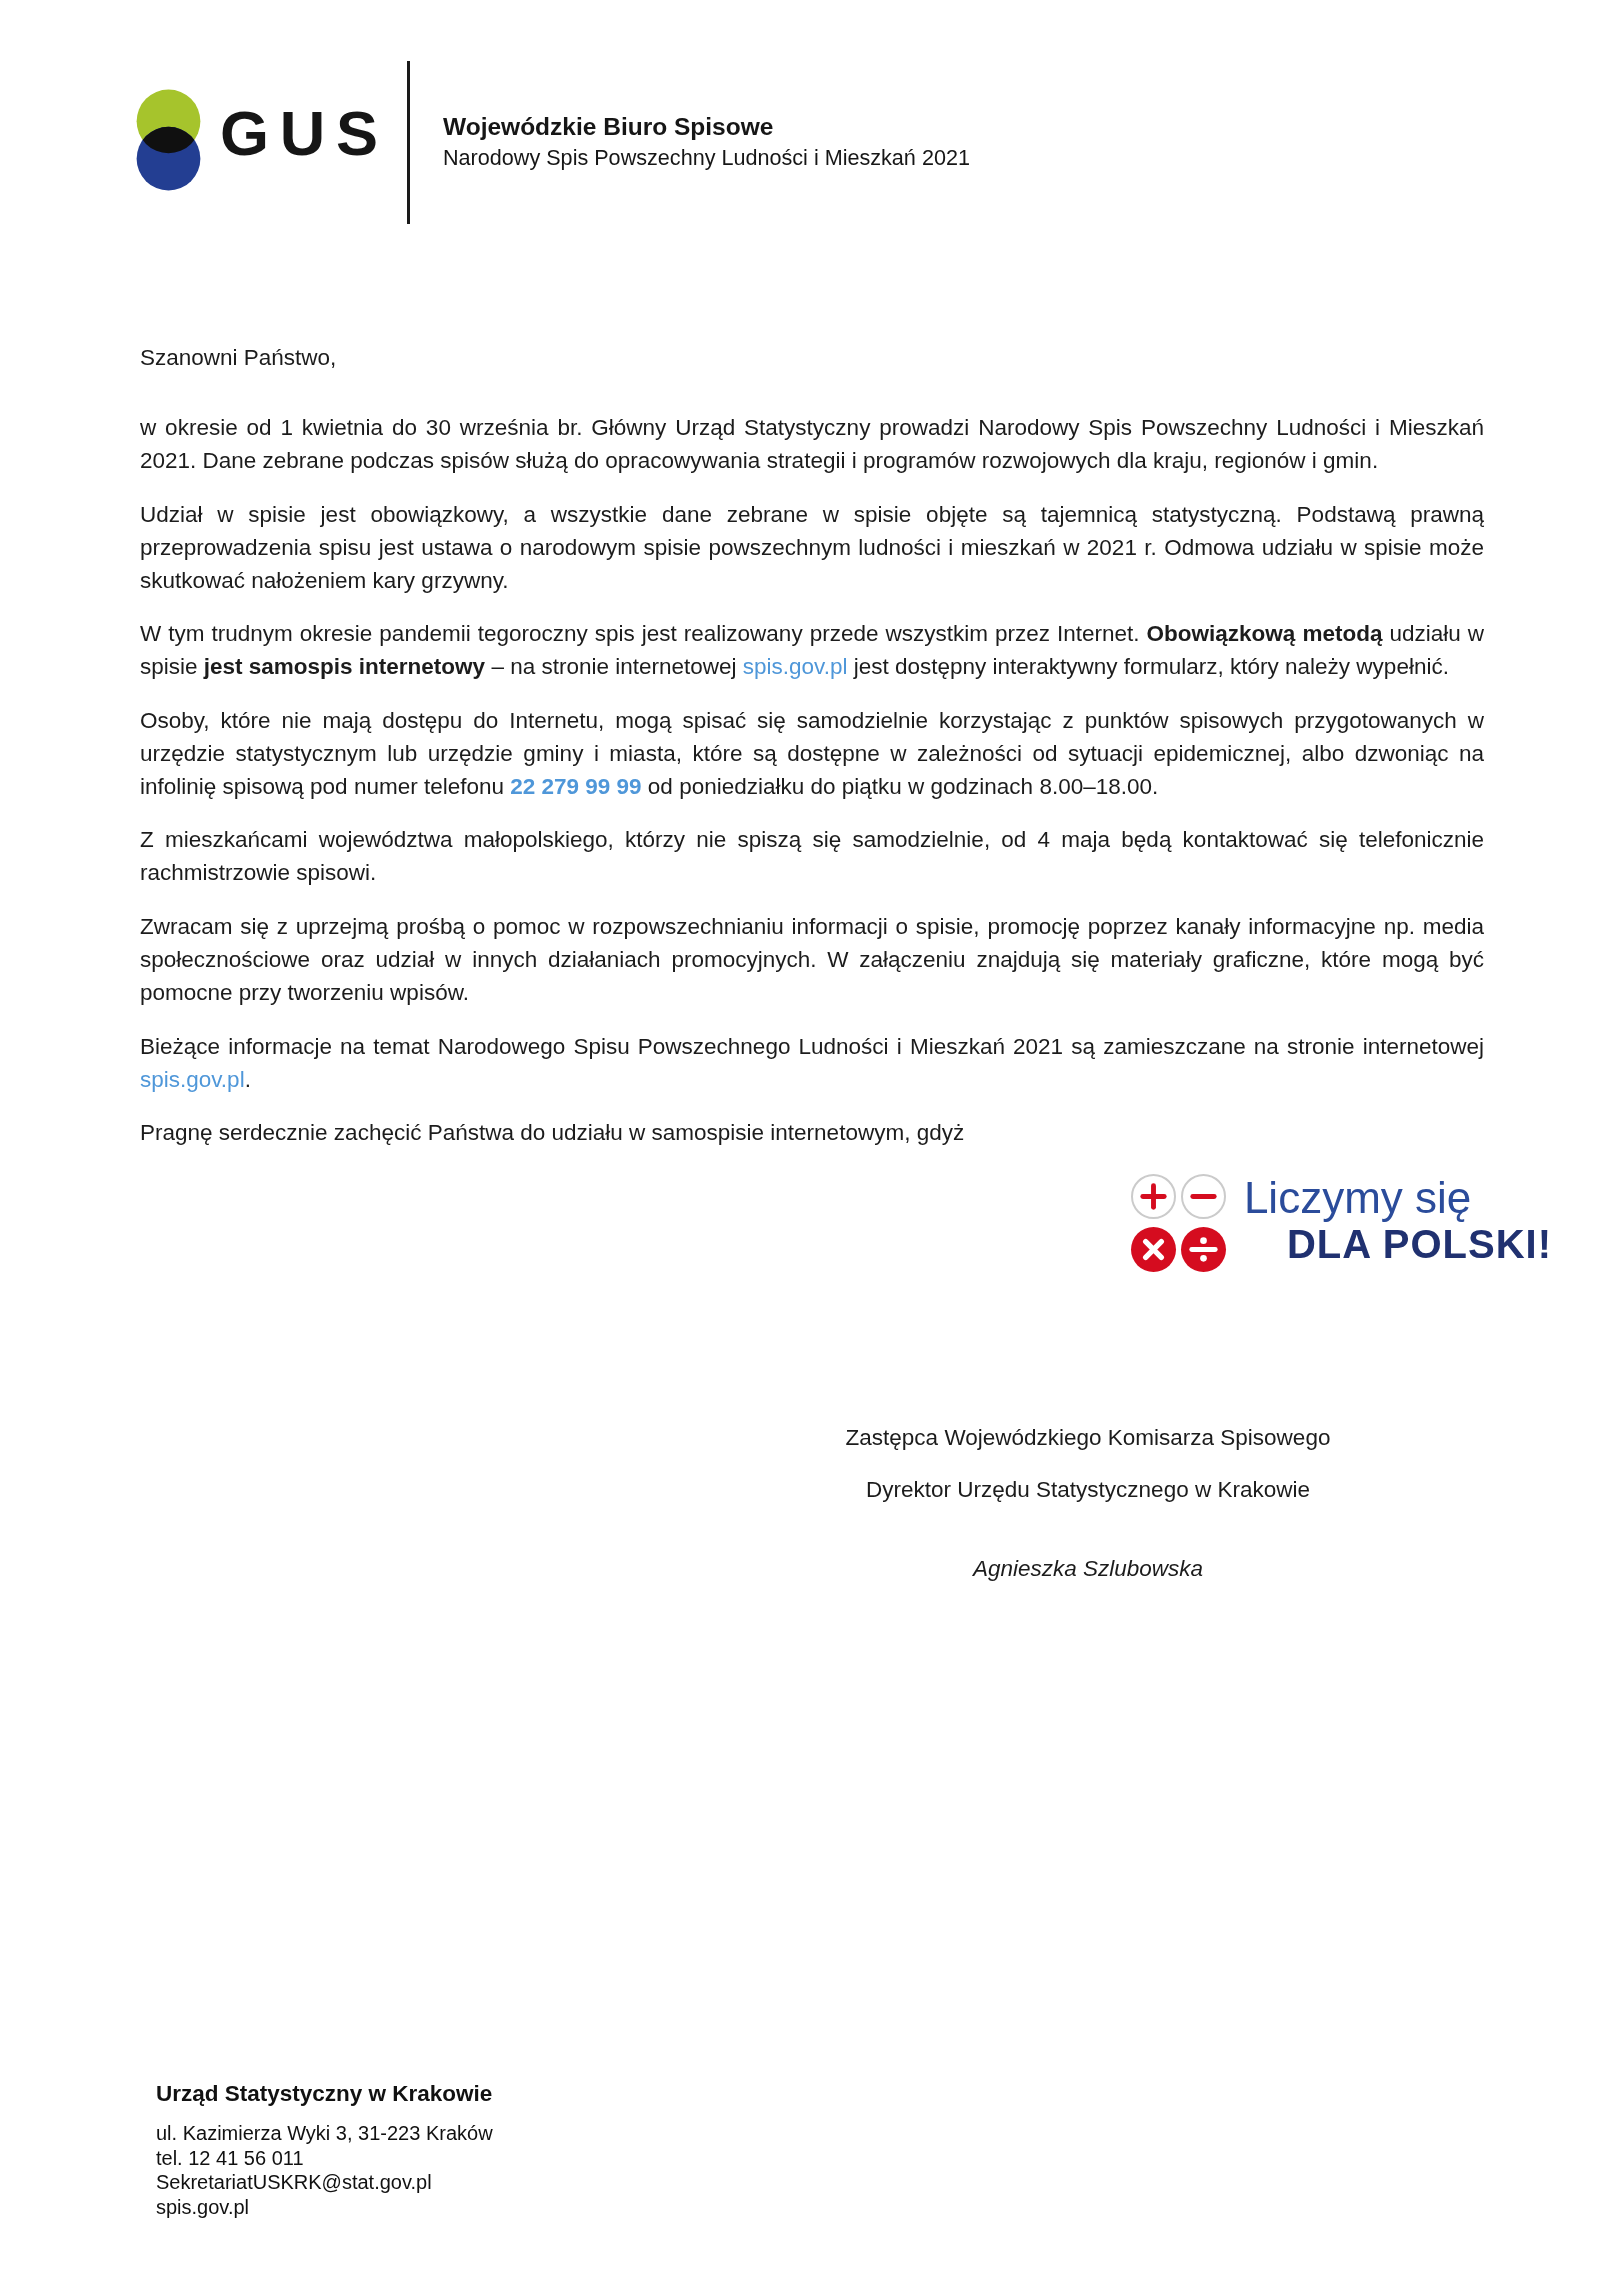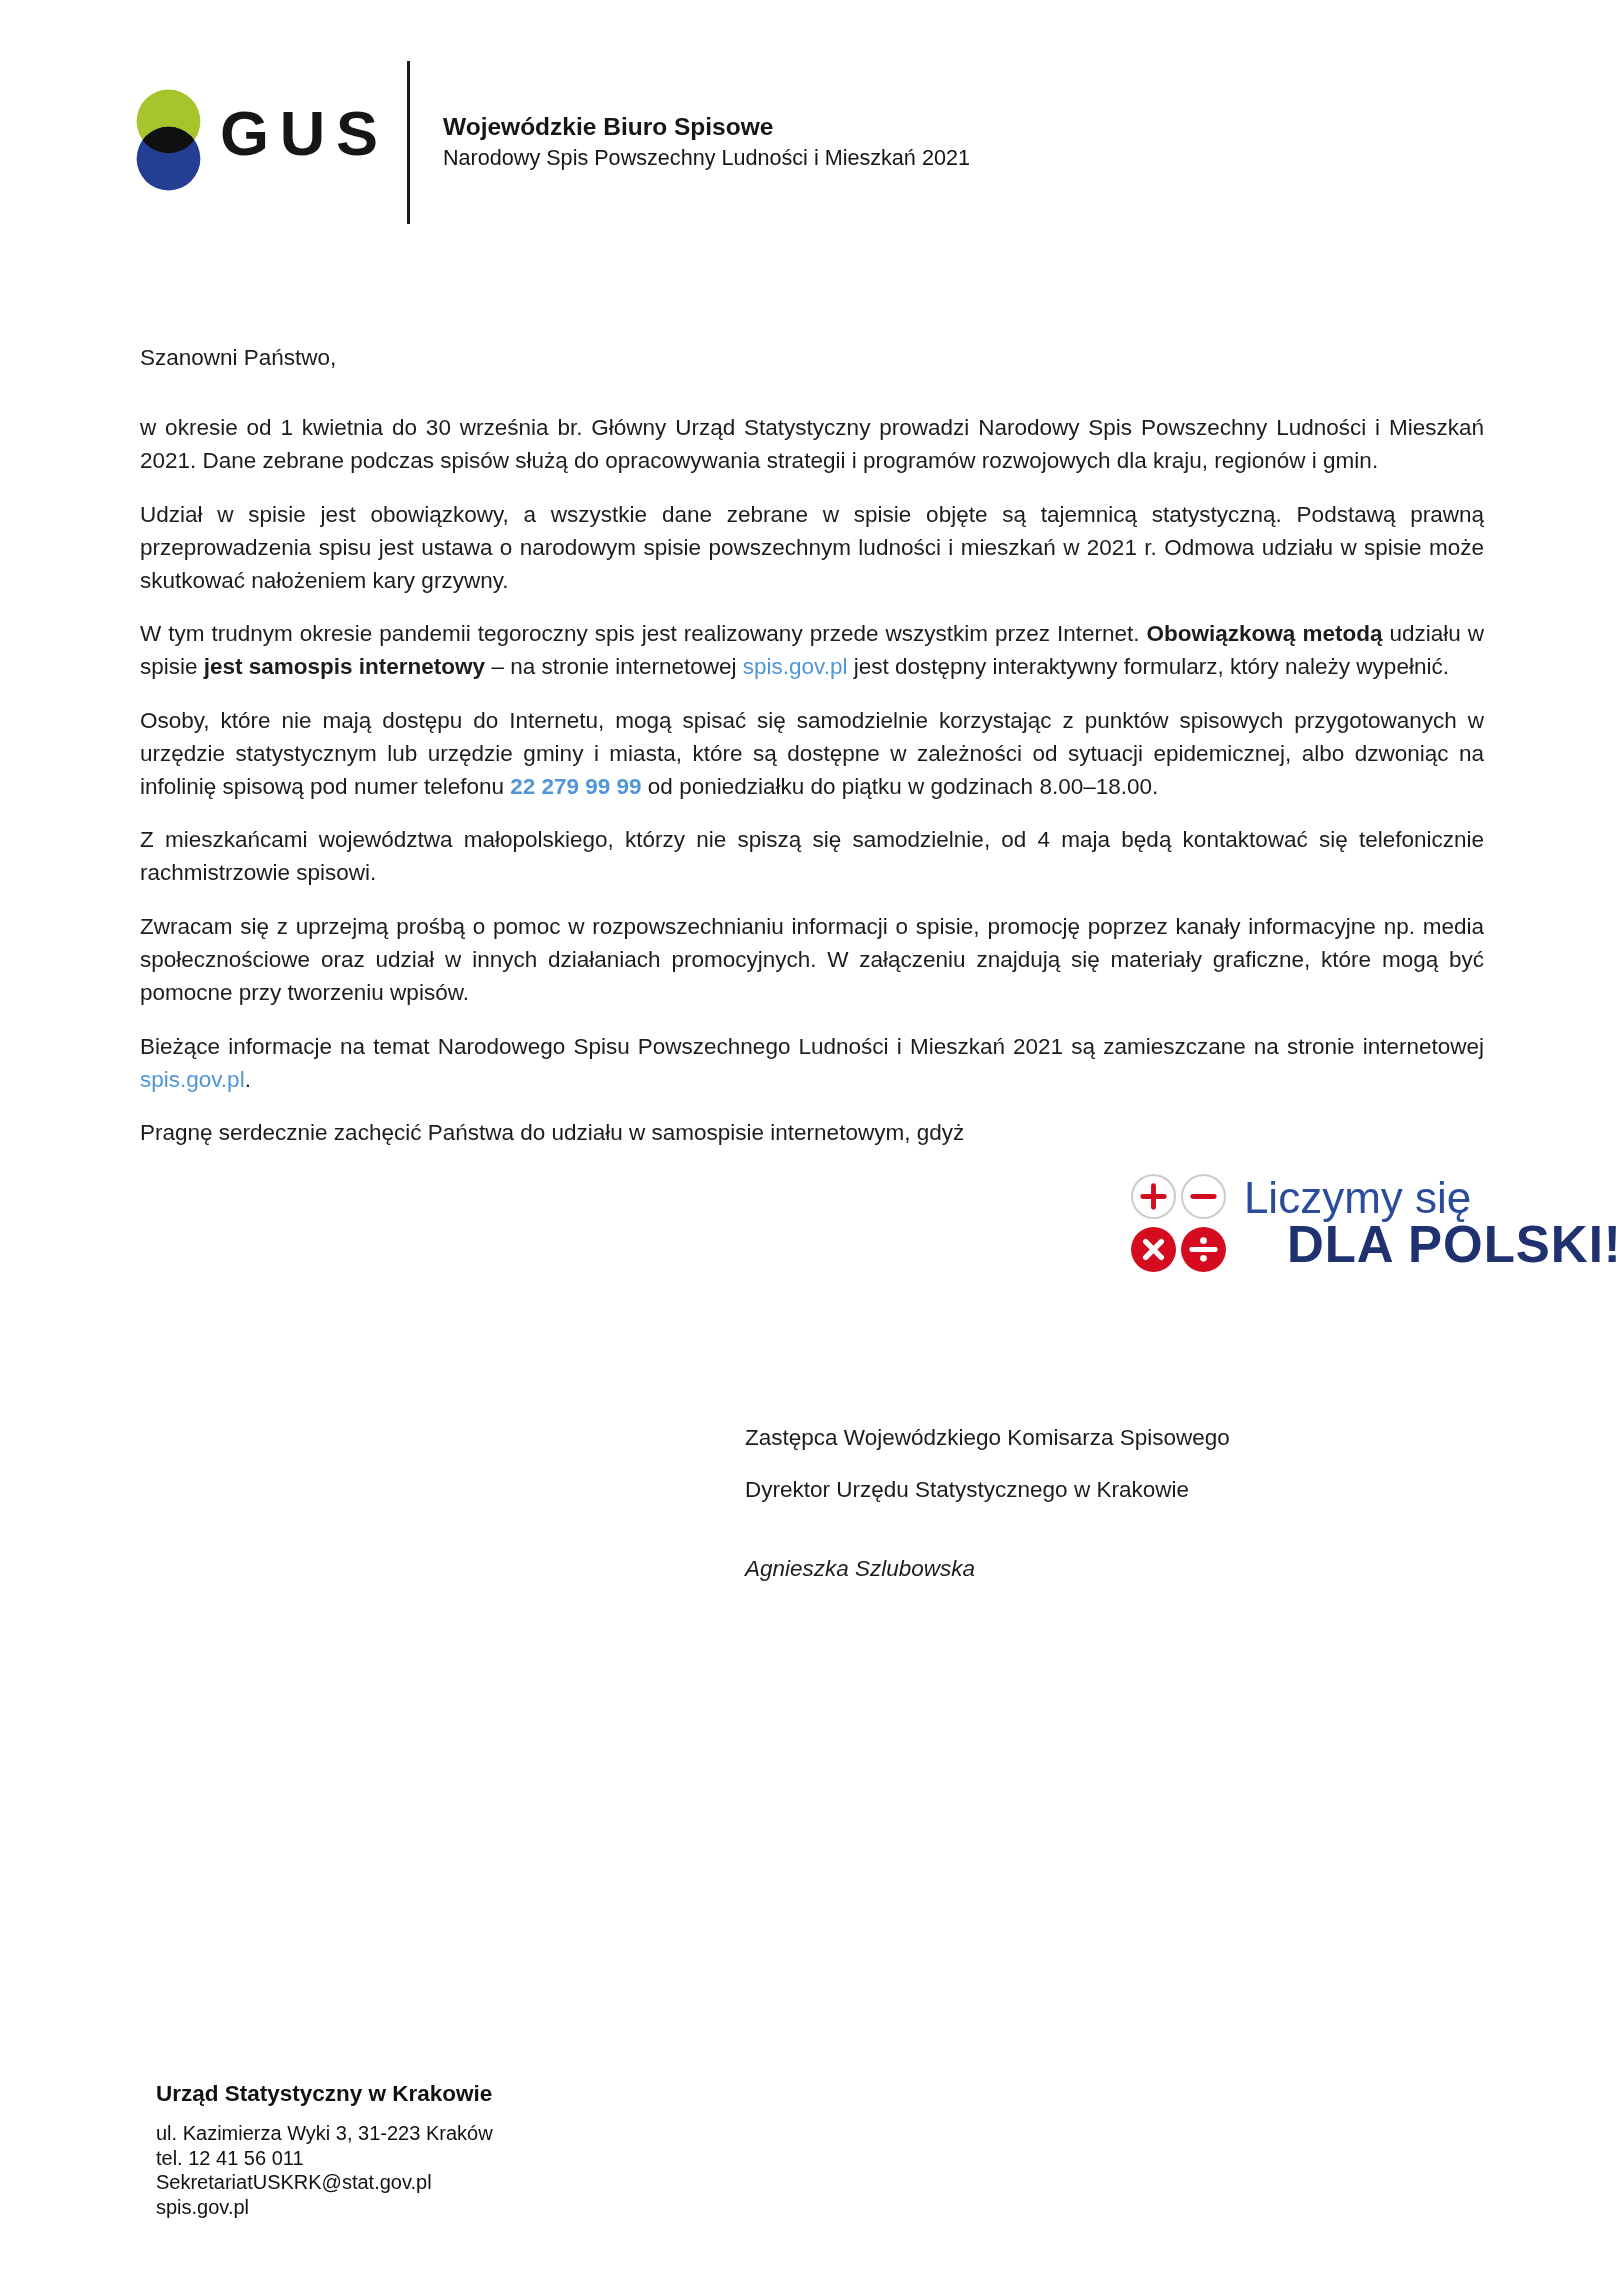--- a/index.html
+++ b/index.html
@@ -41,25 +41,25 @@
   .b{font-weight:700;}
   .link{color:#4f97d9;text-decoration:none;cursor:pointer;}
   
   .promo{position:absolute;left:1131px;top:1174px;display:flex;align-items:flex-start;}
   .promo-circles{display:grid;grid-template-columns:45px 45px;grid-auto-rows:45px;gap:7.8px 4.9px;}
   .pc{width:45px;height:45px;border-radius:50%;box-sizing:border-box;display:flex;align-items:center;justify-content:center;}
   .pc.outline{border:2px solid #cbcbcb;background:#ffffff;}
   .pc.filled{background:#d50c1f;}
   .promo-text{margin-left:18px;margin-top:1px;white-space:nowrap;}
   .promo-line1{font-size:44px;line-height:46px;font-weight:400;color:#2b4c9b;}
-  .promo-line2{font-size:51px;line-height:47px;font-weight:700;color:#203170;letter-spacing:1px;margin-left:43px;}
+  .promo-line2{font-size:40px;line-height:47px;font-weight:700;color:#203170;letter-spacing:1px;margin-left:43px;}
   
   .signature{
     position:absolute;left:745px;top:1421px;width:686px;
-    font-size:22.5px;line-height:33px;
+    text-align:center;font-size:22.5px;line-height:33px;
   }
   .sig-role2{margin-top:18.6px;}
   .sig-name{margin-top:46px;font-style:italic;}
   
   .footer{position:absolute;left:140px;top:2080px;margin-left:16px;}
   .footer-title{font-size:22.5px;line-height:27.4px;font-weight:700;color:#111;}
   .footer-lines{margin-top:13.7px;font-size:20px;line-height:24.5px;color:#111;}
 </style>
 </head>
 <body>

